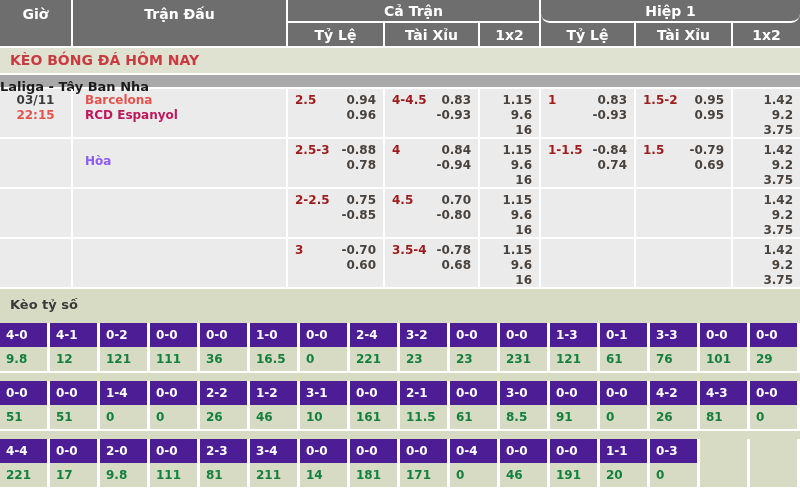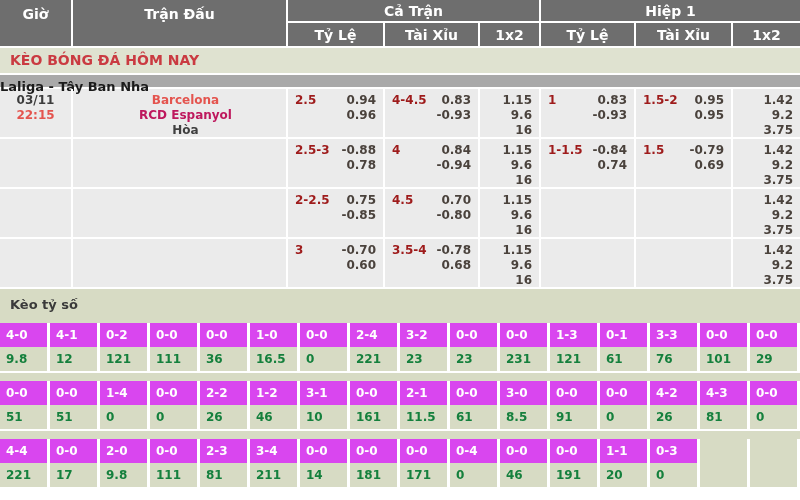--- a/index.html
+++ b/index.html
@@ -15,57 +15,57 @@
     background:#6e6e6e;
     border-bottom:2px solid #fff;
   }
   .hcell {
     background:#6e6e6e; color:#fff; font-size:14px;
     display:flex; align-items:center; justify-content:center;
     border-right:2px solid #fff;
   }
   .hcell.span2 { grid-row:1 / 3; align-items:flex-start; padding-top:6px; }
   .hcell.grp { border-bottom:2px solid #fff; }
-  .hcell.last { border-right:none; }
+  .hcell.last { border-right:none;border-radius:9px; }
   
   .title-bar {
     height:27px; background:#dfe2d0; color:#ca3a41; font-size:14px;
     line-height:25px; padding-left:10px; border-bottom:2px solid #fff;
   }
   .league-bar {
     height:14px; background:#a9a9a9; color:#1b1b1b; font-size:13px;
     line-height:23px; padding-left:0; border-bottom:2px solid #fff;
   }
   
   .orow {
     display:grid;
     grid-template-columns:73px 215px 97px 95px 61px 95px 97px 67px;
     height:50px; background:#ebebeb; border-bottom:2px solid #fff;
   }
-  .cell { border-right:2px solid #fff; padding-top:4px; line-height:15px;text-align:center; }
+  .cell { border-right:2px solid #fff; padding-top:4px; line-height:15px; }
   .cell.last { border-right:none;border-radius:15px; }
   .c-time { display:flex; flex-direction:column; align-items:center; }
   .mdate { color:#3c3c3c; }
   .mtime { color:#e4544e; }
   .c-match { display:flex; flex-direction:column; padding-left:12px; }
   .home { color:#e4544e; }
   .away { color:#be185d; }
-  .draw { color:#404040; }
+  .draw { color:#8b5cf6;margin-top:31px; }
   .c-odds { display:flex; justify-content:space-between; padding-left:7px; padding-right:7px; }
   .hline { color:#9e1b1b; }
   .ovals { display:flex; flex-direction:column; align-items:flex-end; }
   .oval { color:#4a423c; }
   .c-1x2 { display:flex; flex-direction:column; align-items:flex-end; padding-right:7px; }
   
   .score-section { background:#d7dbc4; height:200px; }
   .stitle { color:#3a3a3a; font-size:13px; height:34px; padding:8px 0 0 10px; }
   .srow { display:grid; grid-template-columns:repeat(16,50px); margin-bottom:8px; }
   .scell { }
   .shead {
-    background:#d946ef; color:#fff; height:24px; line-height:24px;
+    background:#4c1d95; color:#fff; height:24px; line-height:24px;
     padding-left:6px; border-right:3px solid #fff;
   }
   .shead.blank { background:transparent; }
   .sval {
     color:#15803d; height:26px; line-height:24px; padding-left:6px;
     border-bottom:2px solid #fff; border-right:3px solid #fff;
   }
 </style>
 </head>
 <body>

